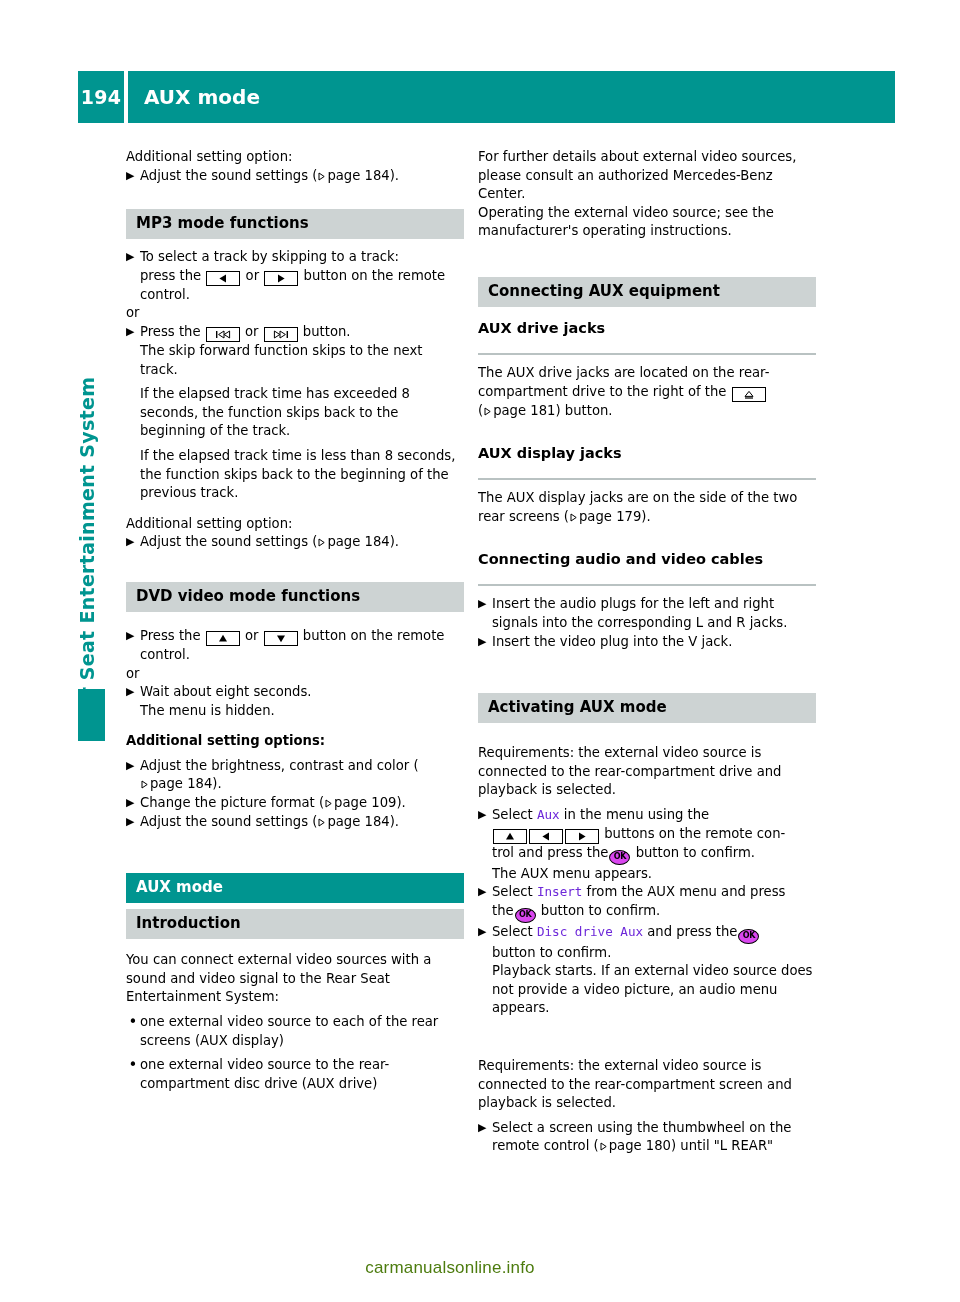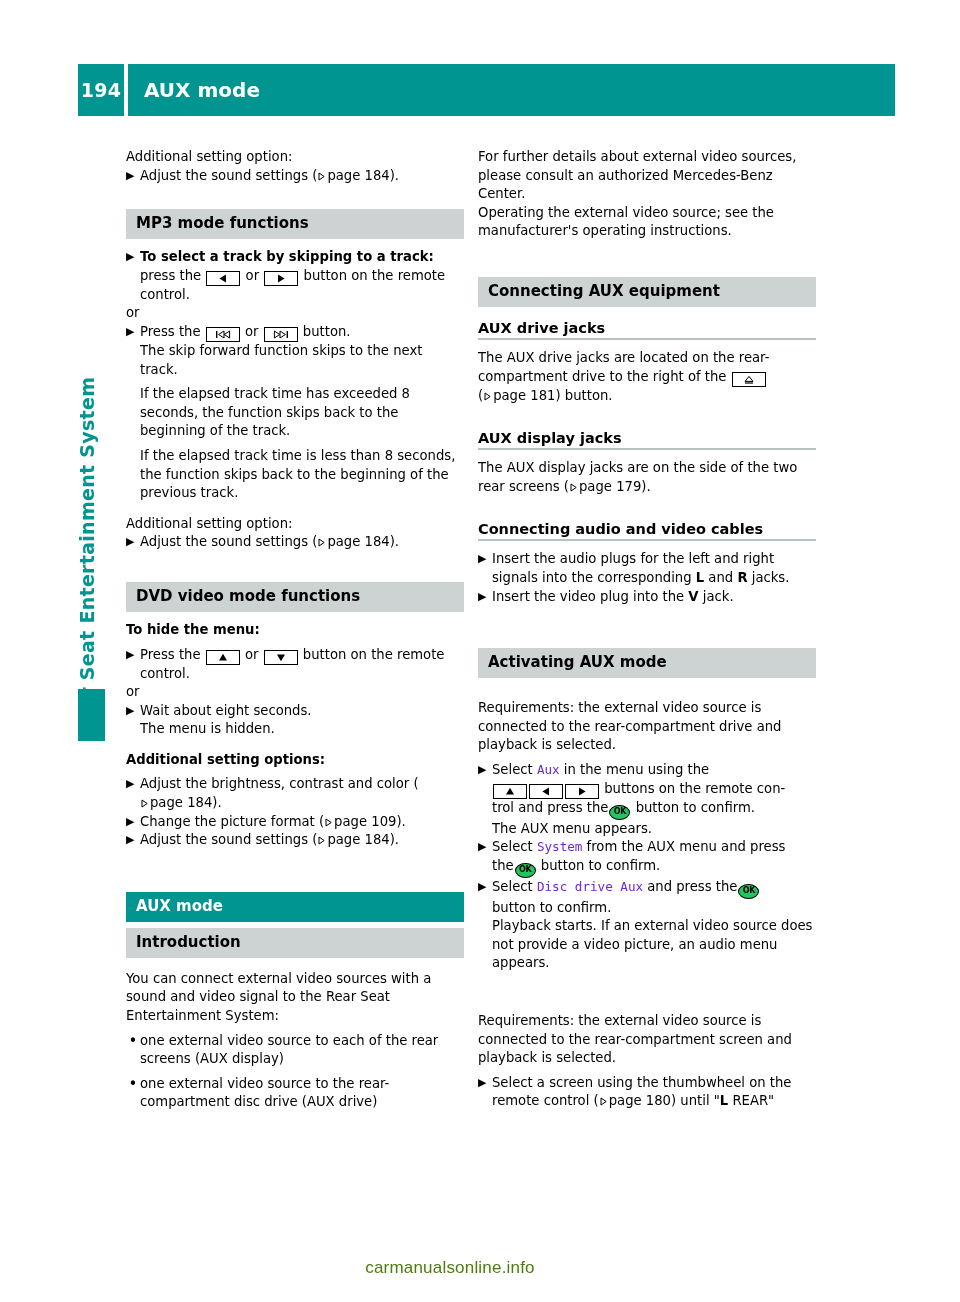--- a/index.html
+++ b/index.html
@@ -13,21 +13,21 @@
     position: relative;
     font-family: "DejaVu Sans", "Liberation Sans", sans-serif;
     color: #000000;
     overflow: hidden;
   }
 
   
   .header {
     position: absolute;
     left: 78px;
-    top: 64px;
+    top: 71px;
     width: 817px;
     height: 52px;
     display: flex;
     align-items: stretch;
   }
   .header-page {
     width: 46px;
     background: #009590;
     color: #ffffff;
     font-size: 19px;
@@ -109,21 +109,21 @@
     font-size: 15px;
     font-weight: bold;
     padding: 5px 0 6px 10px;
     margin: 0;
     line-height: 19px;
   }
   .head-rule {
     font-size: 14.5px;
     font-weight: bold;
     border-bottom: 2px solid #b9c2c2;
-    padding: 0 0 0 0;
+    padding: 0 0 15px 0;
     margin: 0;
     line-height: 19px;
   }
   .head-plain {
     font-size: 13.2px;
     font-weight: bold;
     margin: 0;
     line-height: 18.6px;
   }
 
@@ -157,21 +157,21 @@
     width: 14px;
     flex: 0 0 14px;
     font-size: 15px;
     line-height: 18.6px;
     text-align: center;
   }
   .or-line {
     margin: 0;
   }
 
-  b, .b { font-weight: bold; margin-top: 8px; }
+  b, .b { font-weight: normal; margin-top: 8px; }
 
   
   .btn-key {
     display: inline-block;
     border: 1.6px solid #000;
     min-width: 24px;
     height: 13px;
     line-height: 13px;
     padding: 0 4px;
     margin: 0 1px;
@@ -190,21 +190,21 @@
     border: 1.5px solid #000;
     border-radius: 50%;
     width: 19px;
     height: 13px;
     line-height: 12px;
     text-align: center;
     font-size: 8px;
     font-weight: bold;
     vertical-align: -2px;
     margin: 0 1px;
-    background: #22c55e;
+    background: #d946ef;
     letter-spacing: -0.3px;
   }
 
   
   .pgref { white-space: nowrap; }
   .ref-arrow {
     display: inline-block;
     vertical-align: -1px;
     margin-right: 1px;
   }
@@ -313,21 +313,20 @@
       <span>Adjust the sound settings (</span><span class="pgref"><svg class="ref-arrow" width="9" height="9" viewBox="0 0 9 9">
             <path d="M2 1 L7.2 4.5 L2 8 Z" fill="none" stroke="#000" stroke-width="1"></path>
           </svg><span>page 184</span></span><span>).</span>
     </div>
   </div>
 
   <div class="sp-10"></div>
 
   <div class="head-grey">DVD video mode functions</div>
   <div class="sp-3"></div>
-  <div class="head-plain">To hide the menu:</div>
   <div class="sp-2"></div>
 
   <div class="step">
     <div class="step-mark">▶</div>
     <div class="step-body">
       <span>Press the</span>
       <span class="btn-key"><svg width="12" height="9" viewBox="0 0 12 9">
             <path d="M6 0.8 L10 7.6 L2 7.6 Z" fill="#000"></path>
           </svg></span>
       <span>or</span>
@@ -485,21 +484,21 @@
       <span>trol and press the</span><span class="ok-key">OK</span>
       <span>button to confirm.</span><br>
       <span>The AUX menu appears.</span>
     </div>
   </div>
 
   <div class="step">
     <div class="step-mark">▶</div>
     <div class="step-body">
       <span>Select</span>
-      <span class="menu-item">System</span>
+      <span class="menu-item">Insert</span>
       <span>from the AUX menu and press</span><br>
       <span>the</span><span class="ok-key">OK</span>
       <span>button to confirm.</span>
     </div>
   </div>
 
   <div class="step">
     <div class="step-mark">▶</div>
     <div class="step-body">
       <span>Select</span>

